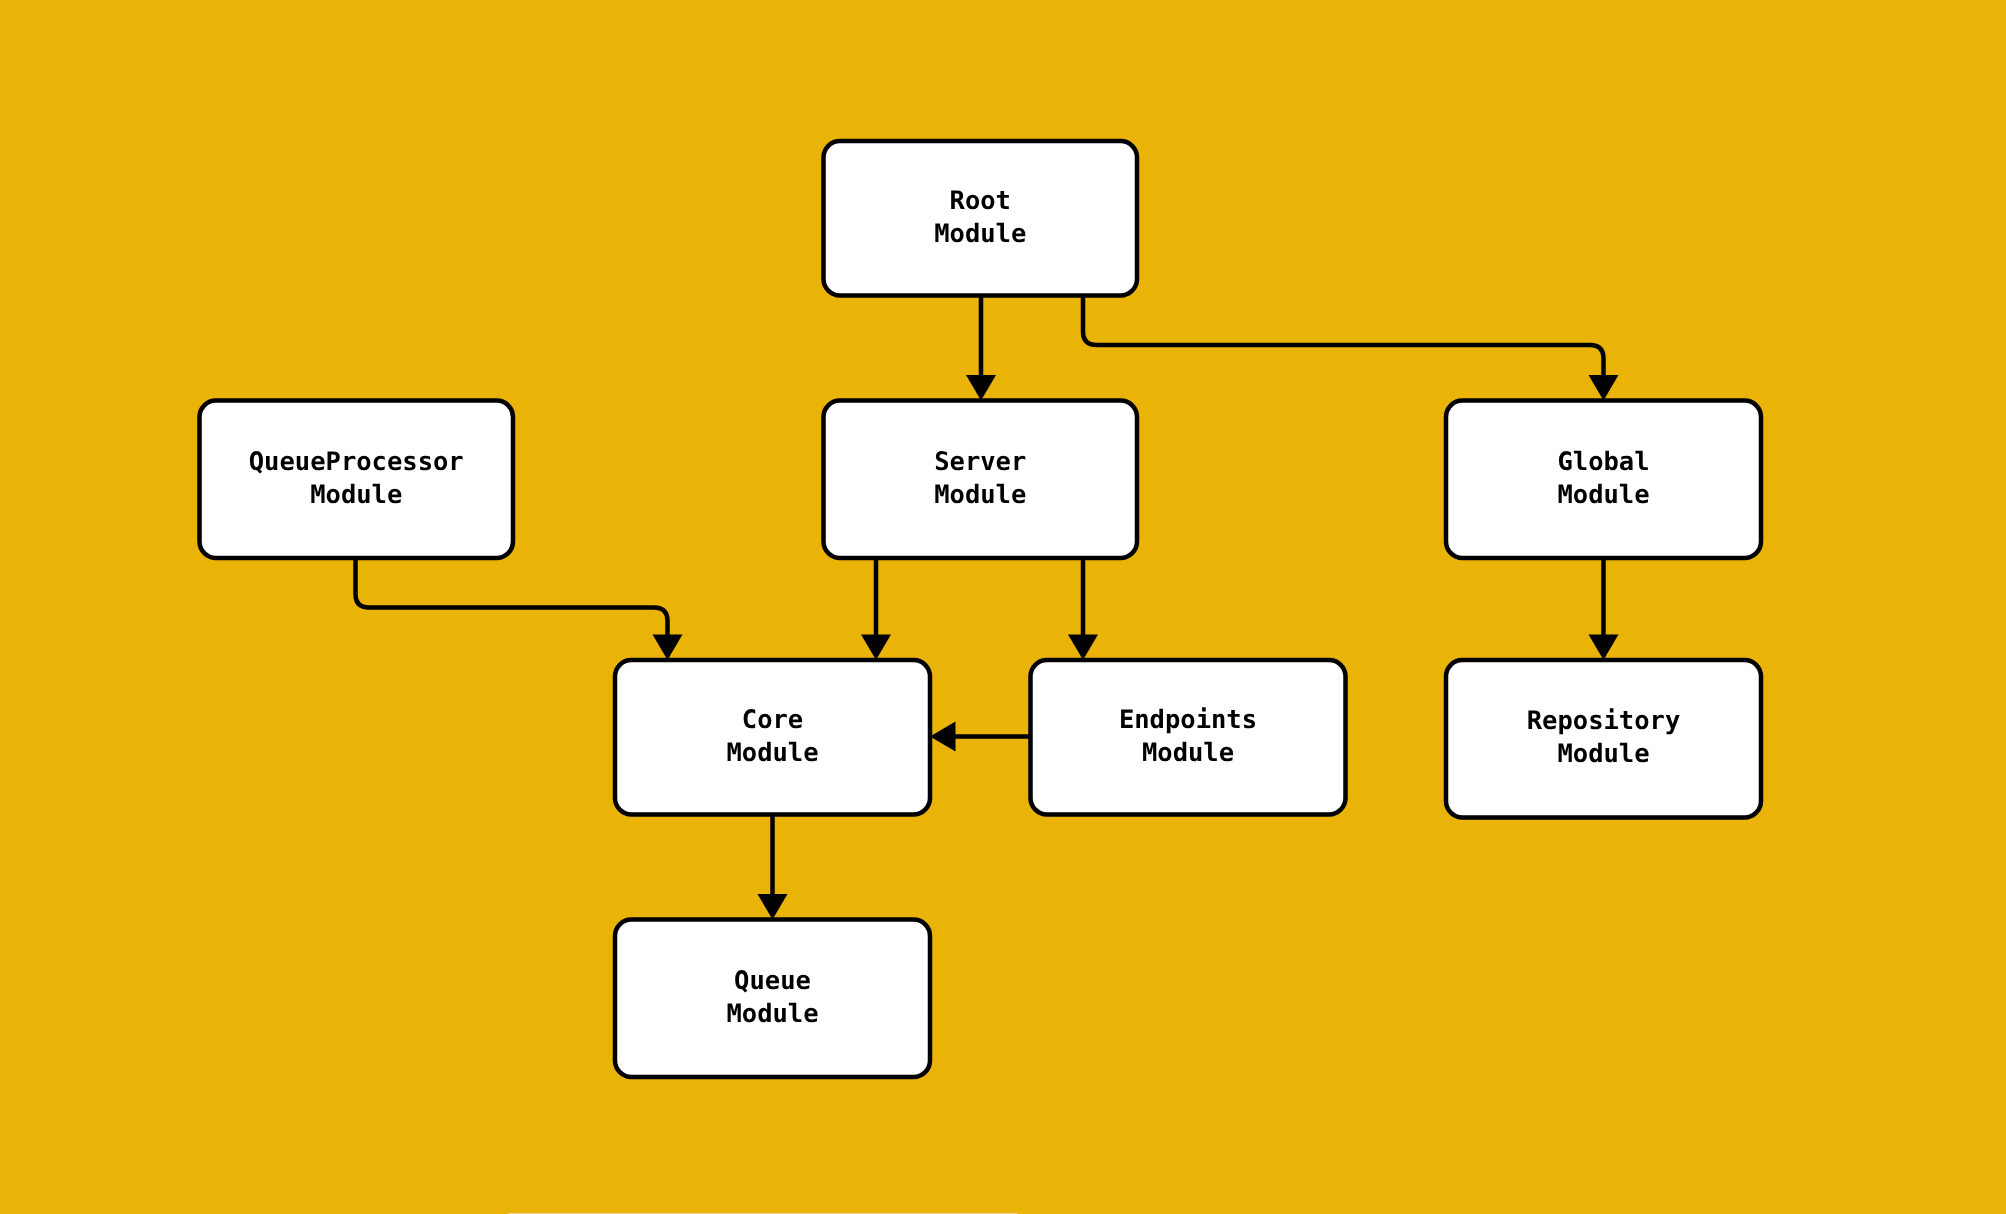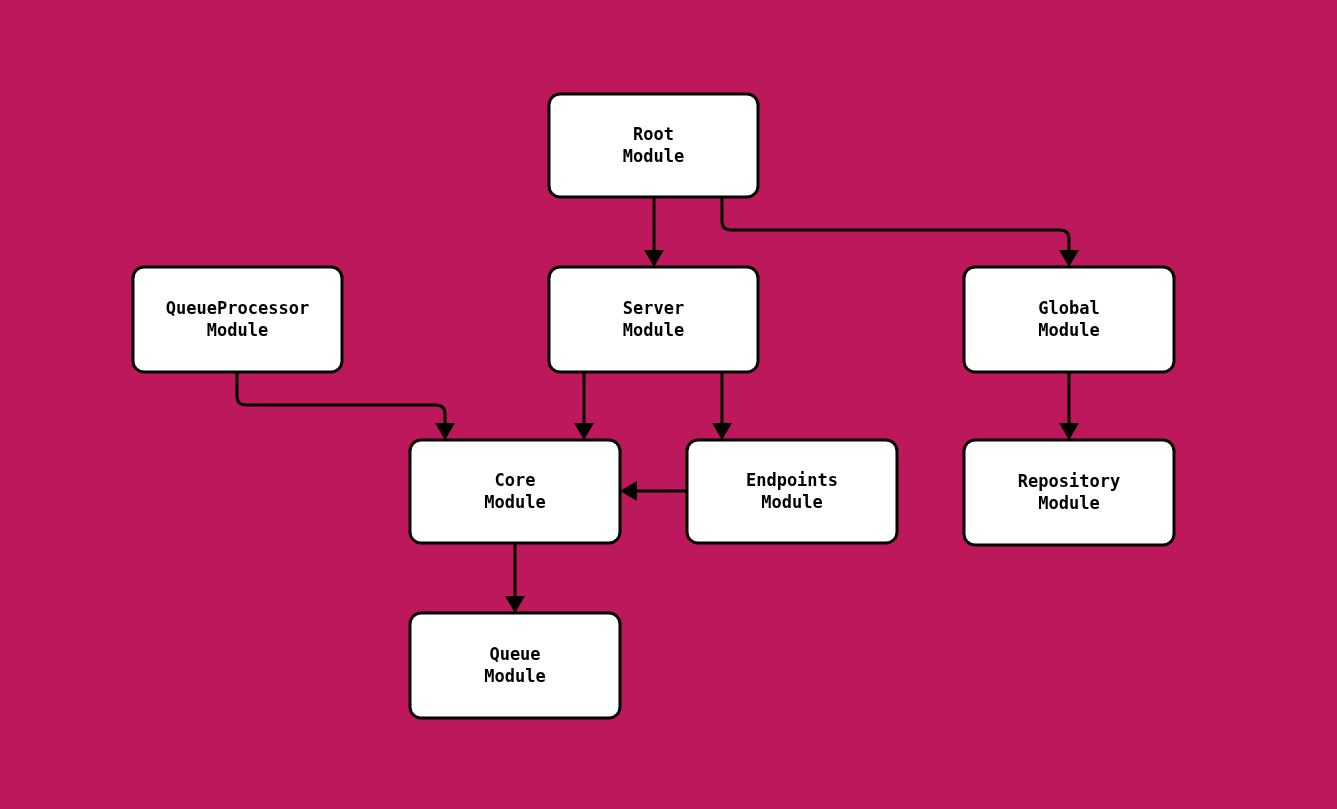--- a/index.html
+++ b/index.html
@@ -11,21 +11,21 @@
   body {
     width: 1337px;
     height: 809px;
     overflow: hidden;
     font-family: "DejaVu Sans Mono", monospace;
   }
   #diagram-canvas {
     position: relative;
     width: 1337px;
     height: 809px;
-    background: #be185d;
+    background: #eab308;
   }
   #diagram-svg {
     position: absolute;
     top: 0;
     left: 0;
     width: 1337px;
     height: 809px;
     display: block;
   }
   .node-box {

